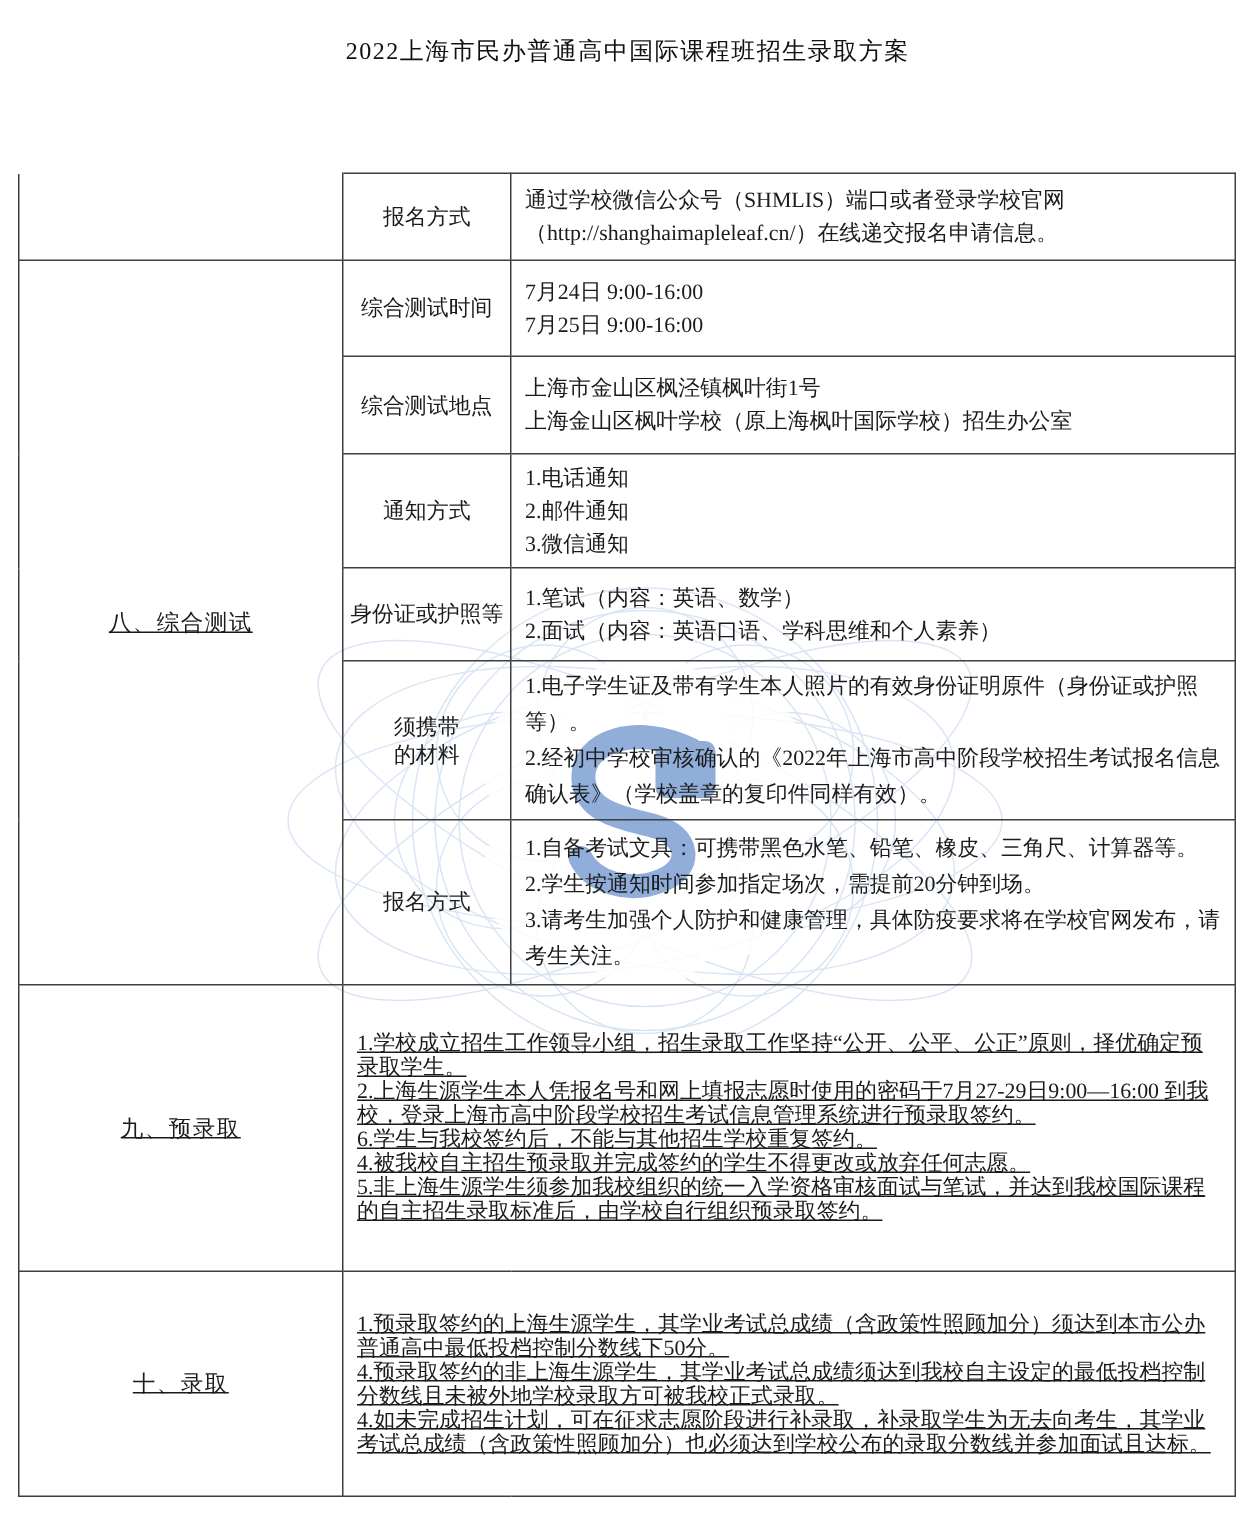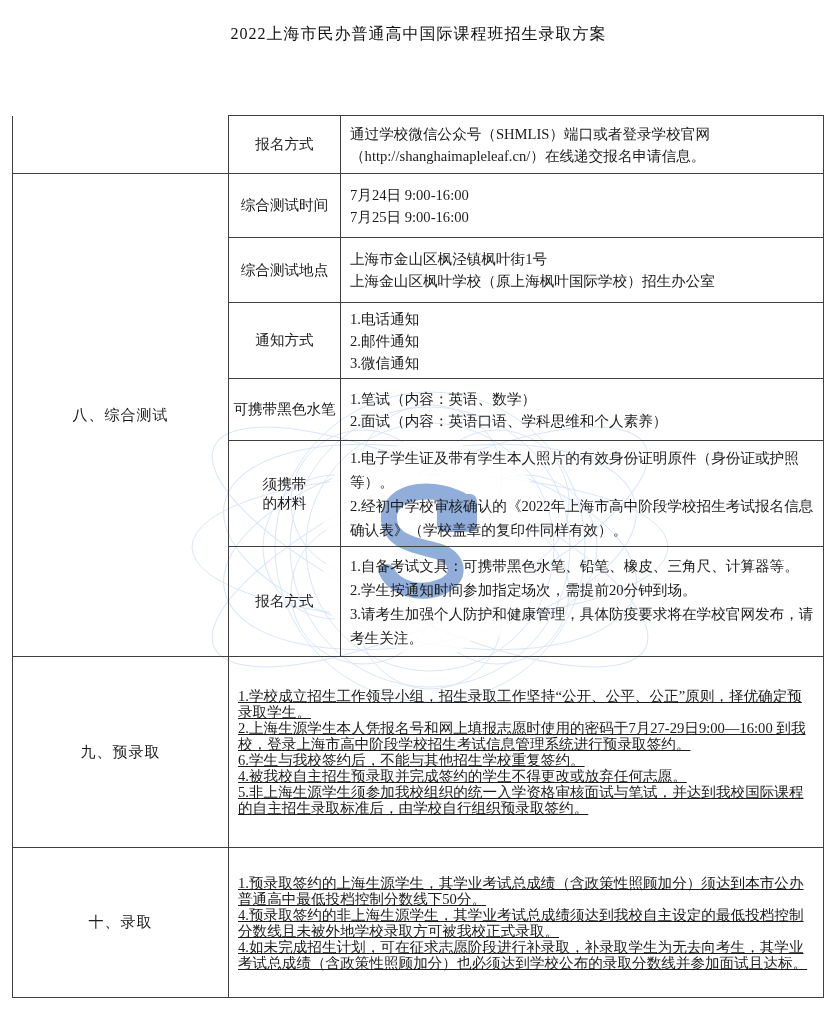--- a/index.html
+++ b/index.html
@@ -38,20 +38,21 @@
     border:1px solid #3f3f3f;
     vertical-align:middle;
     background:transparent;
     font-size:14.6px;
   }
   td.blank{border-top:none;}
   td.section{
     text-align:center;
     font-size:15px;
     letter-spacing:1px;
+    text-decoration:underline;
   }
   td.label{
     text-align:center;
     font-size:14.6px;
     padding:2px 4px;
   }
   td.content{
     padding:4px 9px;
     line-height:22px;
   }
@@ -141,21 +142,21 @@
     <tr class="r4">
       <td class="label">通知方式</td>
       <td class="content">
         <div class="ln">1.电话通知</div>
         <div class="ln">2.邮件通知</div>
         <div class="ln">3.微信通知</div>
       </td>
     </tr>
 
     <tr class="r5">
-      <td class="label">可携带黑色水笔</td>
+      <td class="label">身份证或护照等</td>
       <td class="content">
         <div class="ln">1.笔试（内容：英语、数学）</div>
         <div class="ln">2.面试（内容：英语口语、学科思维和个人素养）</div>
       </td>
     </tr>
 
     <tr class="r6">
       <td class="label">
         <div class="ln">须携带</div>
         <div class="ln">的材料</div>

